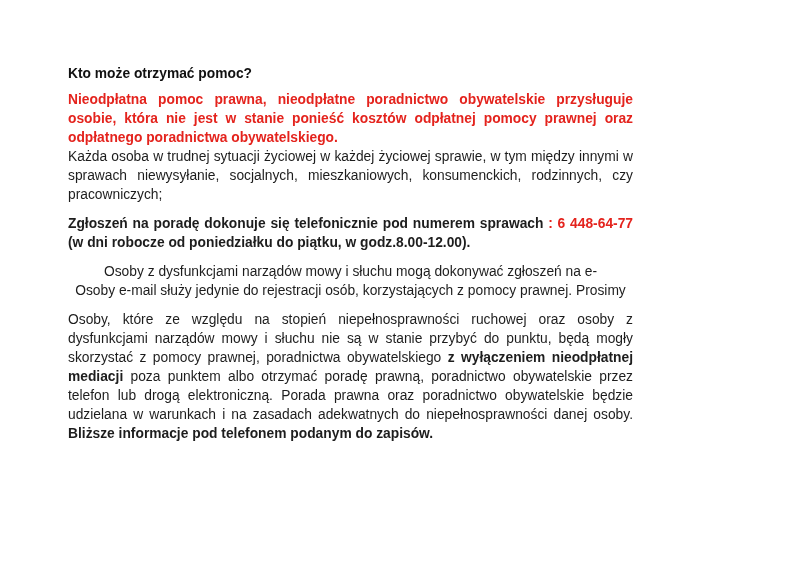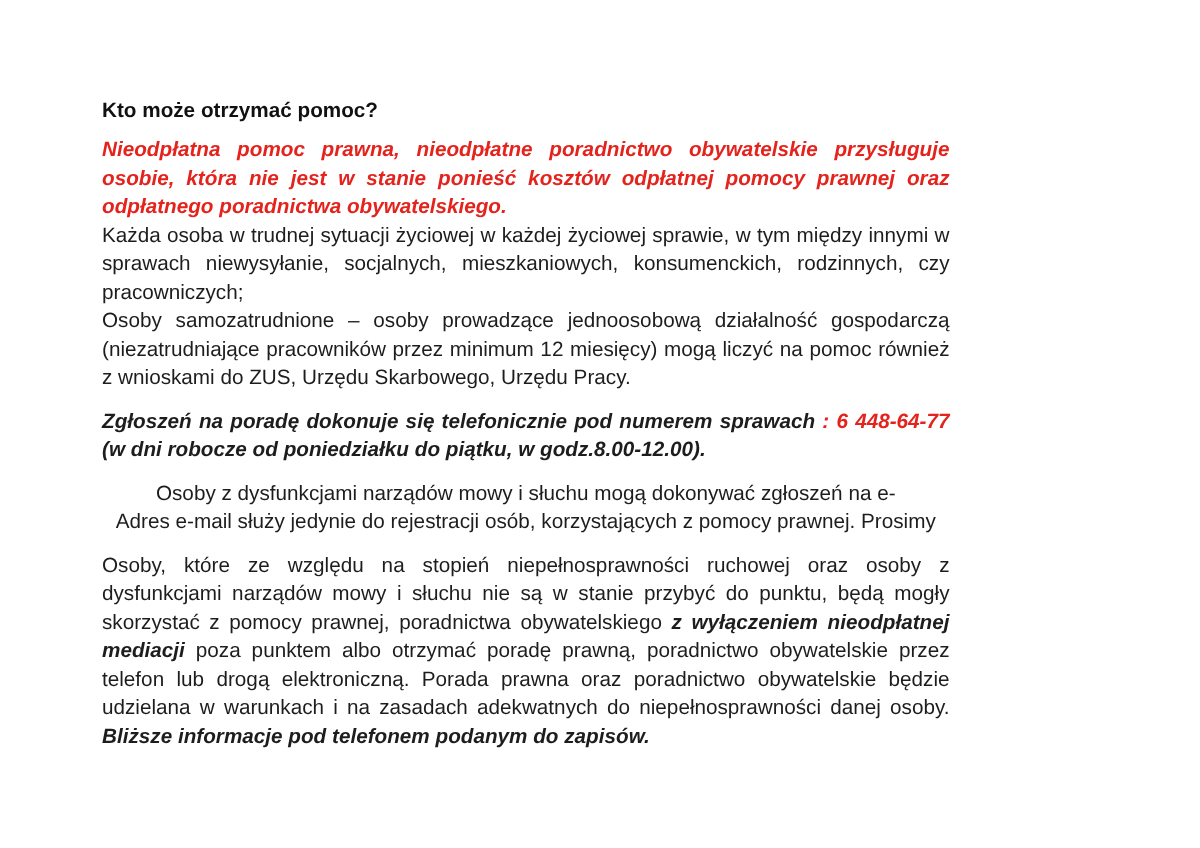--- a/index.html
+++ b/index.html
@@ -28,45 +28,44 @@
     font-size: 13.8px;
     line-height: 19px;
     font-weight: 700;
     margin: 0 0 7px 0;
     color: #111111;
   }
   .page p {
     margin: 0;
   }
   .just { text-align: justify; }
-  .bold { font-weight: 700; font-style: italic; }
+  .bold { font-weight: 700; }
   .red  { color: #e4231d; }
   .spaced { margin-top: 10px !important; }
   .email-block div { text-align: center; }
   a.link, .link {
     color: #e4231d;
     text-decoration: underline;
     cursor: pointer;
   }
 </style>
 </head>
 <body>
 
 <div class="page">
 
   <h1>Kto może otrzymać pomoc?</h1>
 
   <p class="just bold red">Nieodpłatna pomoc prawna, nieodpłatne poradnictwo obywatelskie przysługuje osobie, która nie jest w stanie ponieść kosztów odpłatnej pomocy prawnej oraz odpłatnego poradnictwa obywatelskiego.</p>
 
   <p class="just">Każda osoba w trudnej sytuacji życiowej w każdej życiowej sprawie, w tym między innymi w sprawach niewysyłanie, socjalnych, mieszkaniowych, konsumenckich, rodzinnych, czy pracowniczych;</p>
 
-  <p class="just">Osoby samozatrudnione – osoby prowadzące jednoosobową działalność gospodarczą (niezatrudniające pracowników przez minimum 12 miesięcy) mogą liczyć na pomoc również z wnioskami do ZUS, Urzędu Skarbowego, Urzędu Pracy.</p>
 
   <p class="just bold spaced"><span>Zgłoszeń na poradę dokonuje się telefonicznie pod numerem sprawach </span><span class="red">: 6 448-64-77</span><span> (w dni robocze od poniedziałku do piątku, w godz.8.00-12.00).</span></p>
 
   <div class="email-block spaced">
     <div>Osoby z dysfunkcjami narządów mowy i słuchu mogą dokonywać zgłoszeń na e-</div>
-    <div>Adres e-mail służy jedynie do rejestracji osób, korzystających z pomocy prawnej. Prosimy</div>
+    <div>Osoby e-mail służy jedynie do rejestracji osób, korzystających z pomocy prawnej. Prosimy</div>
   </div>
 
   <p class="just spaced"><span>Osoby, które ze względu na stopień niepełnosprawności ruchowej oraz osoby z dysfunkcjami narządów mowy i słuchu nie są w stanie przybyć do punktu, będą mogły skorzystać z pomocy prawnej, poradnictwa obywatelskiego </span><span class="bold">z wyłączeniem nieodpłatnej mediacji</span><span> poza punktem albo otrzymać poradę prawną, poradnictwo obywatelskie przez telefon lub drogą elektroniczną. Porada prawna oraz poradnictwo obywatelskie będzie udzielana w warunkach i na zasadach adekwatnych do niepełnosprawności danej osoby. </span><span class="bold">Bliższe informacje pod telefonem podanym do zapisów.</span></p>
 
 </div>
 
 </body></html>

